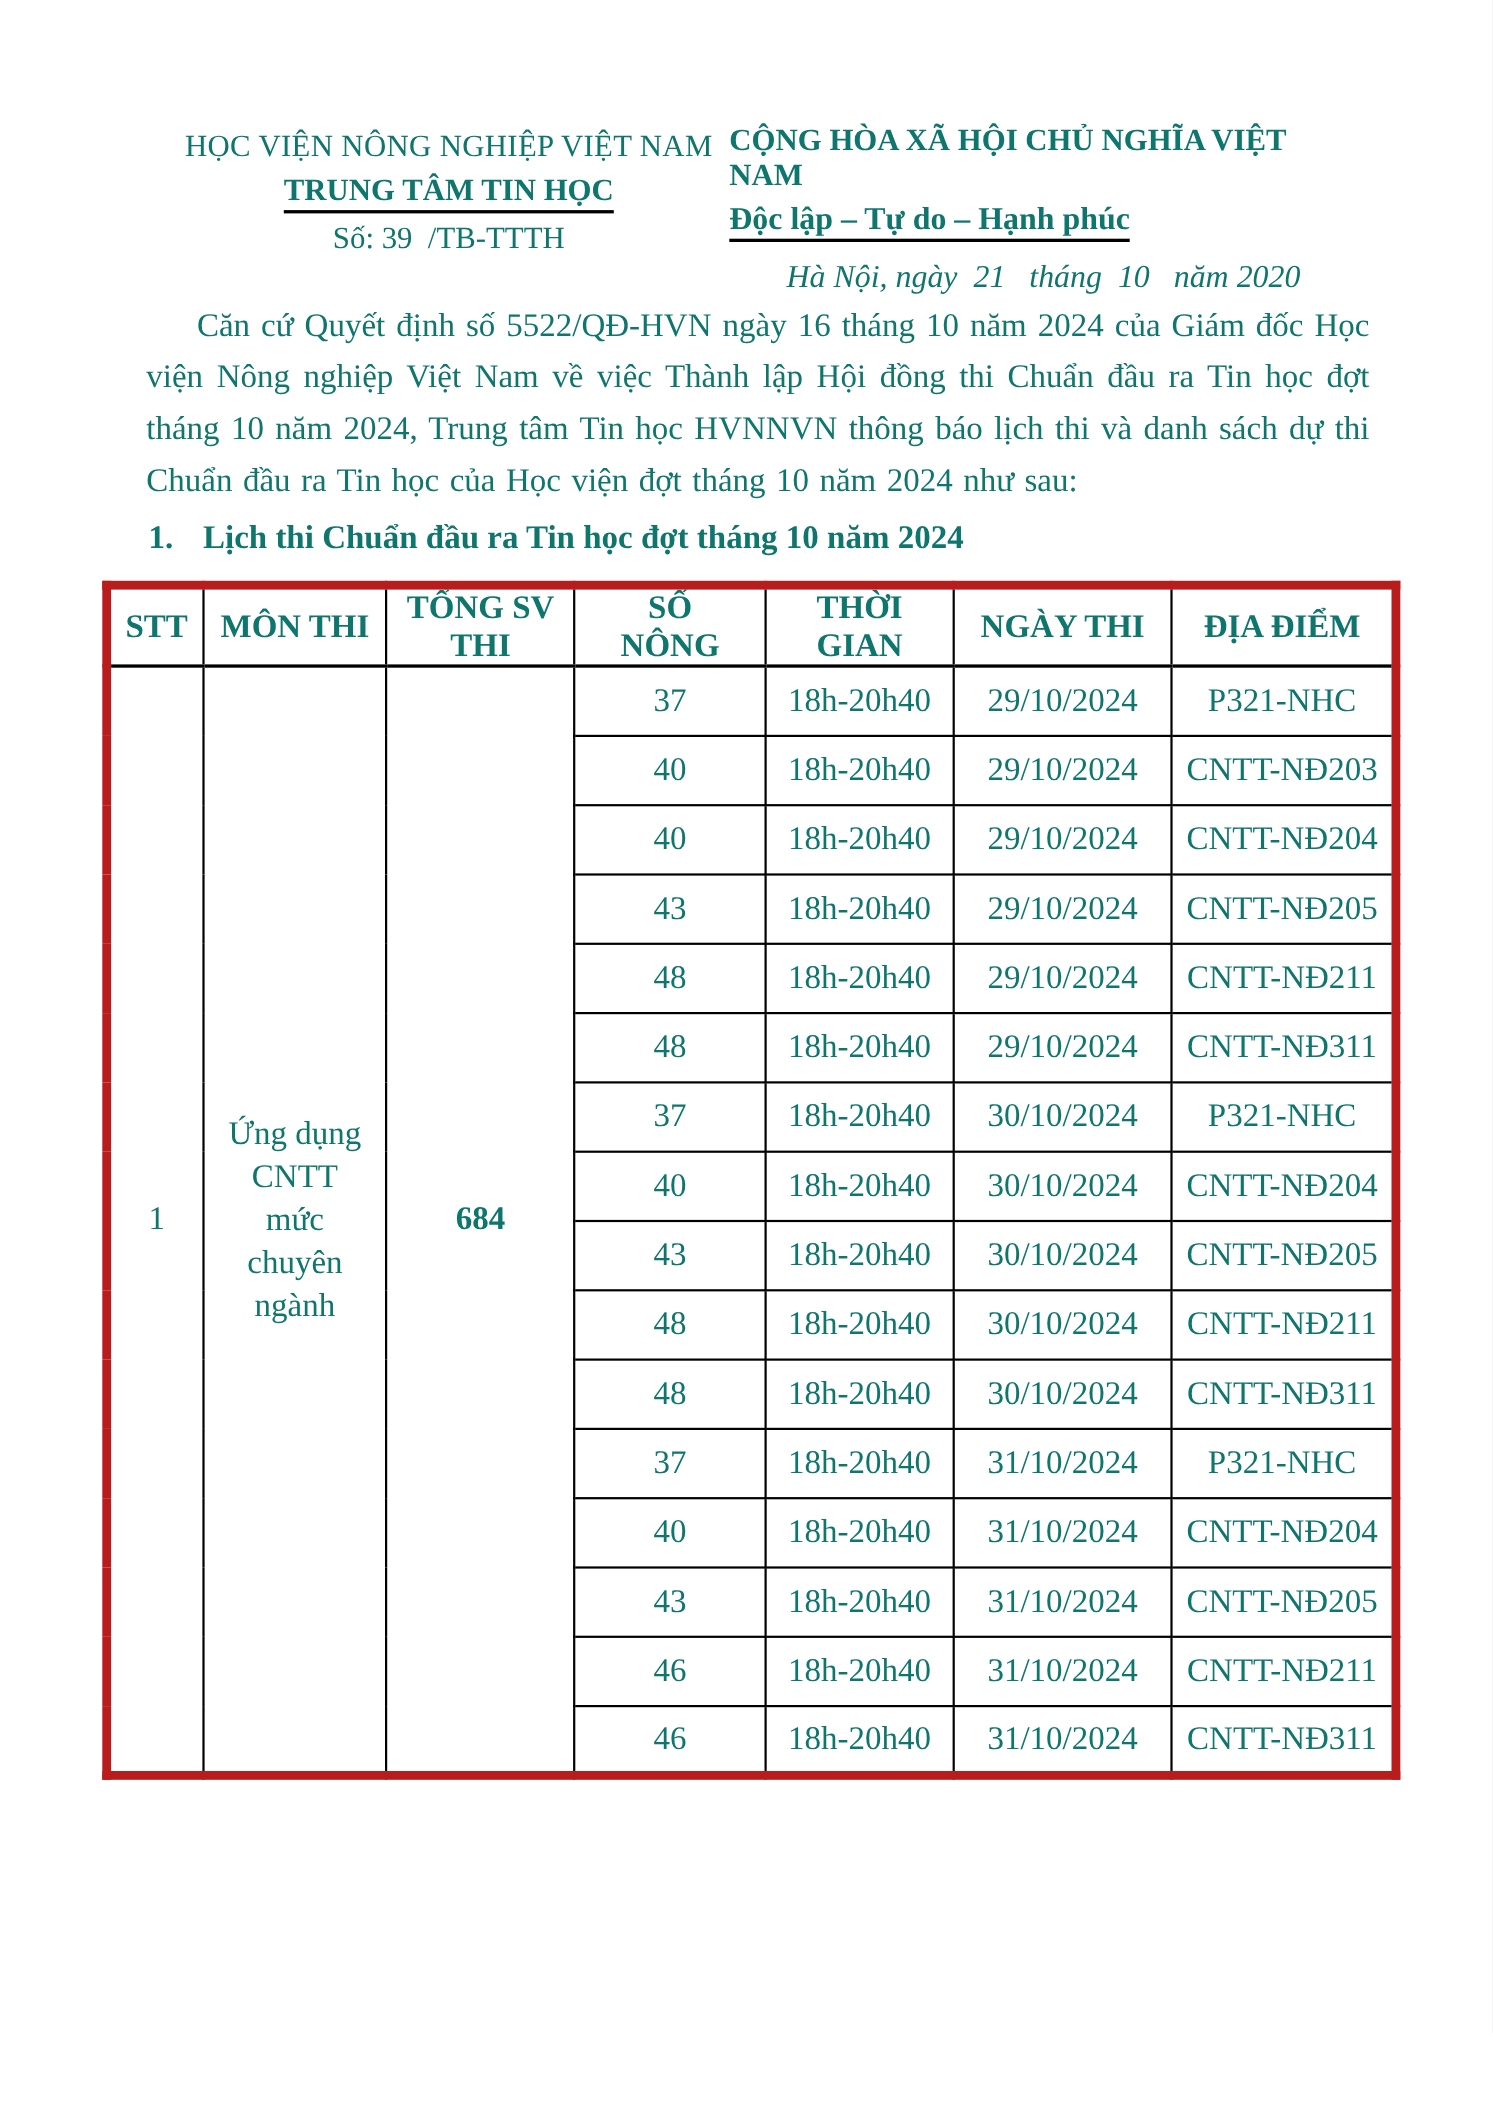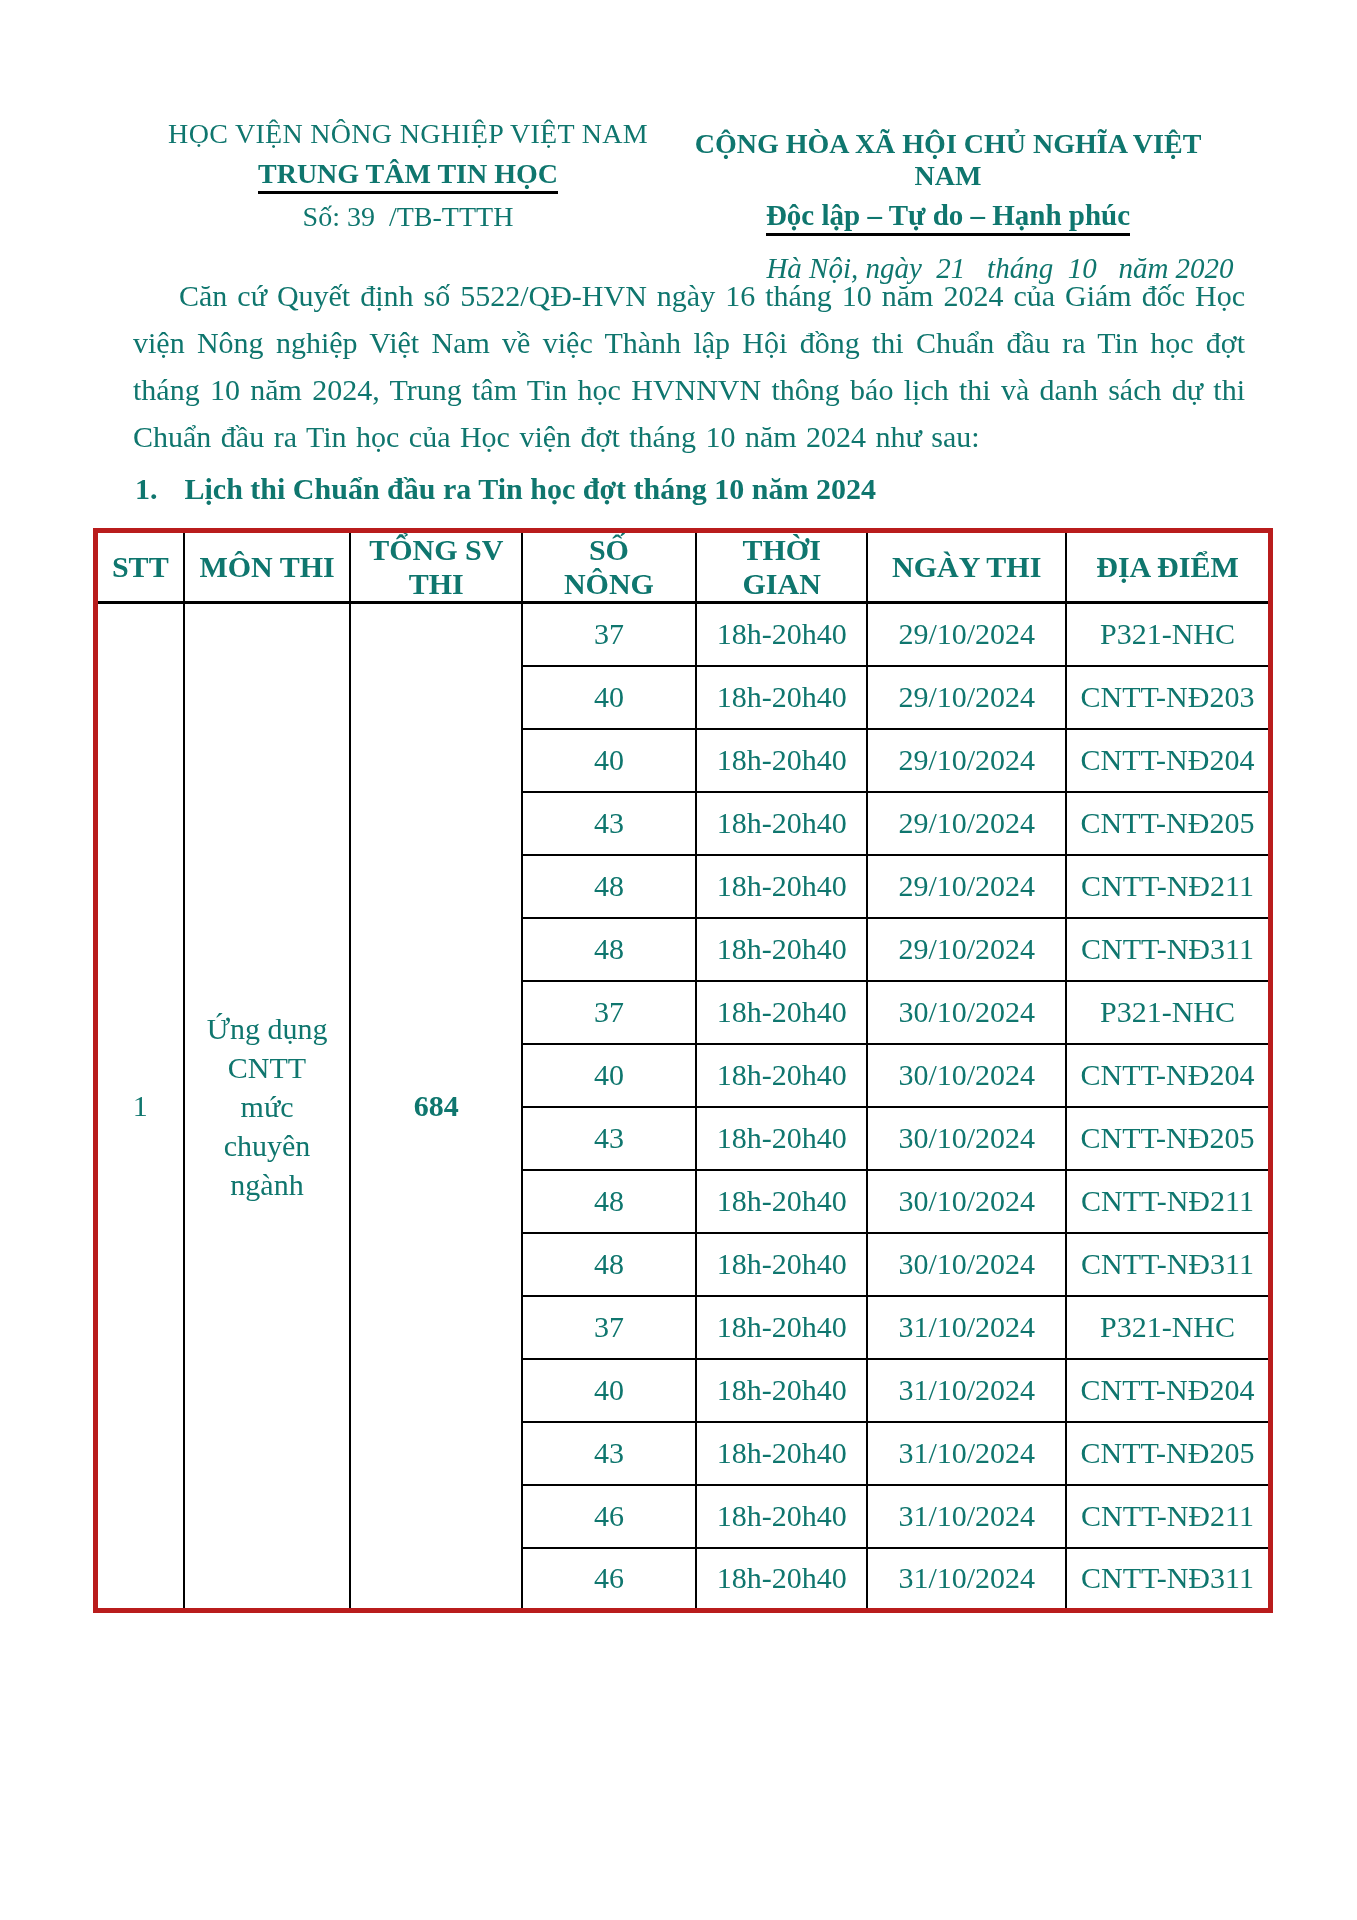--- a/index.html
+++ b/index.html
@@ -11,21 +11,21 @@
     background:#ffffff;
     color:#0f766e;
     font-family:"Liberation Serif","DejaVu Serif",serif;
     overflow:hidden;
   }
   .content { padding:0 84px 0 93px; }
 
   
   .letterhead { position:relative; height:150px; margin-top:112px; }
   .lh-left  { position:absolute; left:0;    top:6px;  width:630px; text-align:center; }
-  .lh-right { position:absolute; left:570px; top:16px;   width:570px; text-align:center; }
+  .lh-right { position:absolute; left:570px; top:0;   width:570px; text-align:left; }
   .lh-left .l1  { font-size:28px; letter-spacing:.3px; }
   .lh-left .l2  { font-size:28px; font-weight:bold; margin-top:8px; }
   .lh-left .l3  { font-size:28px; margin-top:7px; white-space:pre; }
   .lh-right .l1 { font-size:28px; font-weight:bold; }
   .lh-right .l2 { font-size:29px; font-weight:bold; margin-top:7px; }
   .lh-right .l3 { font-size:29px; font-style:italic; margin-top:16px;
                   white-space:pre; position:relative; left:52px; }
   .uline { display:inline-block; border-bottom:3px solid #000; padding-bottom:1px; }
 
   
@@ -39,21 +39,21 @@
     font-size:30px; line-height:47px;
     text-align:justify; text-indent:46px; word-spacing:2px;
   }
   .sec-heading { margin-top:12px; padding-left:42px;
                  font-size:30px; font-weight:bold; display:flex; }
   .sec-label { margin-left:27px; }
 
   
   table.schedule {
     width:1180px; margin-top:22px;
-    border-collapse:collapse; border:5px solid #b91c1c;
+    border-collapse:collapse; border:8px solid #b91c1c;
     table-layout:fixed;
   }
   .schedule th, .schedule td {
     border:2px solid #000;
     text-align:center; vertical-align:middle;
     font-size:30px; padding:0 6px;
     overflow:hidden;
   }
   .schedule th {
     font-weight:bold; height:68px; line-height:34px;

